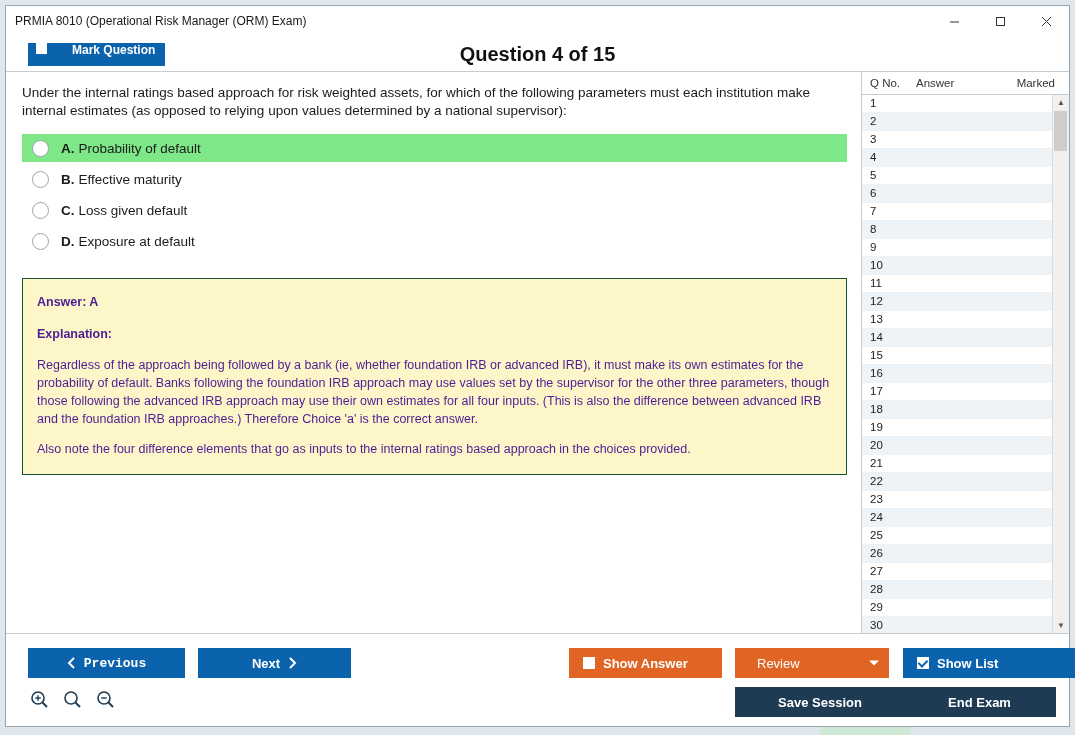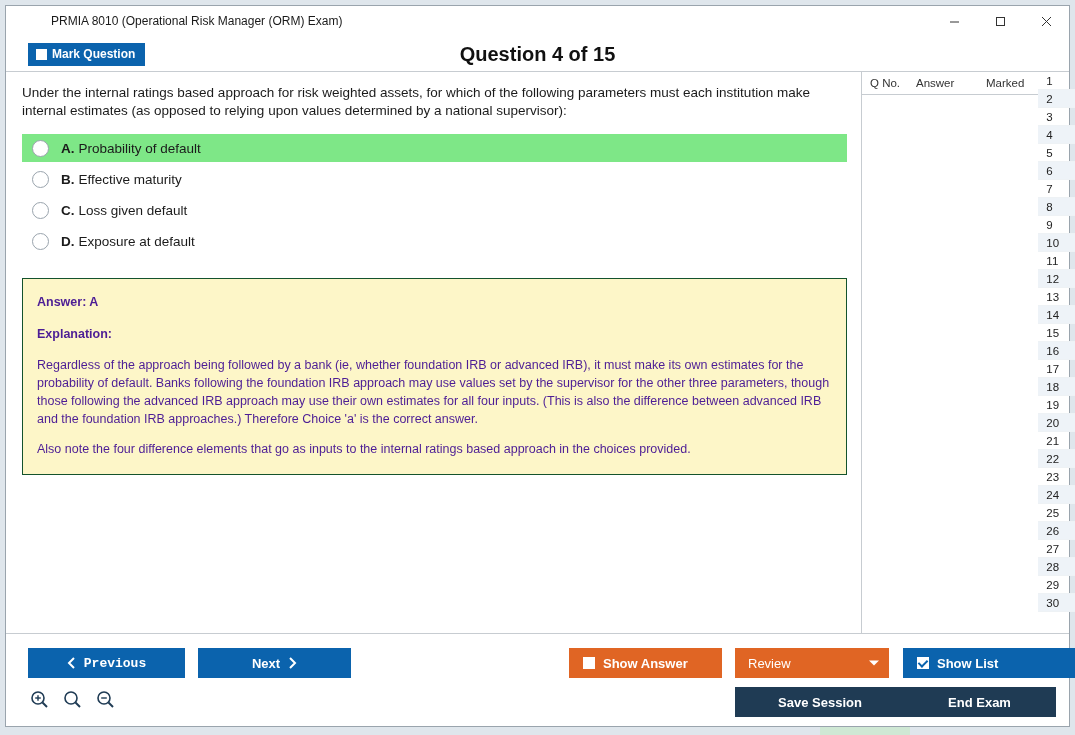--- a/index.html
+++ b/index.html
@@ -34,21 +34,20 @@
     border-bottom: 1px solid #ffffff;
     display: flex;
     align-items: center;
     flex: 0 0 auto;
   }
   .titlebar .title {
     font-size: 12px;
     color: #1a1a1a;
     padding-left: 9px;
     white-space: nowrap;
-    margin-left: 36px;
   }
   .titlebar .spacer { flex: 1 1 auto; }
   .winbtn {
     width: 46px;
     height: 29px;
     display: flex;
     align-items: center;
     justify-content: center;
     color: #333;
     font-size: 13px;
@@ -70,22 +69,22 @@
     margin-left: 22px;
     background: #0b63ad;
     color: #ffffff;
     border: none;
     height: 23px;
     padding: 0 10px 0 8px;
     font-size: 12px;
     font-weight: bold;
     font-family: "Liberation Sans", sans-serif;
     display: flex;
-    align-items: center;
-    gap: 5px;
+    align-items: flex-start;
+    gap: 25px;
     cursor: pointer;
   }
   .mark-box {
     width: 11px;
     height: 11px;
     background: #ffffff;
     display: inline-block;
   }
   .qtitle {
     position: absolute;
@@ -158,21 +157,21 @@
   }
   .answer-box p { margin: 0 0 12px 0; }
   .answer-box p:last-child { margin-bottom: 0; }
 
   
   .right {
     width: 207px;
     flex: 0 0 auto;
     border-left: 1px solid #c7ccd1;
     display: flex;
-    flex-direction: row;
+    flex-direction: column;
     background: #ffffff;
   }
   .qlist-head {
     display: flex;
     font-size: 11.5px;
     color: #333;
     border-bottom: 1px solid #c7ccd1;
     height: 22px;
     align-items: center;
     background: #ffffff;
@@ -252,21 +251,21 @@
     justify-content: center;
     gap: 8px;
     position: absolute;
   }
   .btn-blue { background: #0b63ad; }
   .btn-orange { background: #e06524; }
   .btn-dark { background: #1f3b54; }
   .btn-prev { left: 22px; top: 14px; width: 157px; height: 30px; font-family: Liberation Mono, monospace; }
   .btn-next { left: 192px; top: 14px; width: 153px; height: 30px; }
   .btn-show-answer { left: 563px; top: 14px; width: 153px; height: 30px; justify-content: flex-start; padding-left: 14px; }
-  .btn-review { left: 729px; top: 14px; width: 154px; height: 30px; justify-content: flex-start; padding-left: 13px; font-weight: normal; }
+  .btn-review { left: 729px; top: 14px; width: 154px; height: 30px; justify-content: flex-start; padding-left: 22px; font-weight: normal; }
   .btn-show-list { left: 897px; top: 14px; width: 175px; height: 30px; justify-content: flex-start; padding-left: 14px; }
   .btn-save { left: 729px; top: 53px; width: 170px; height: 30px; }
   .btn-end { left: 897px; top: 53px; width: 153px; height: 30px; }
   .chk {
     width: 12px; height: 12px;
     background: #ffffff;
     display: inline-flex;
     align-items: center;
     justify-content: center;
     flex: 0 0 auto;

